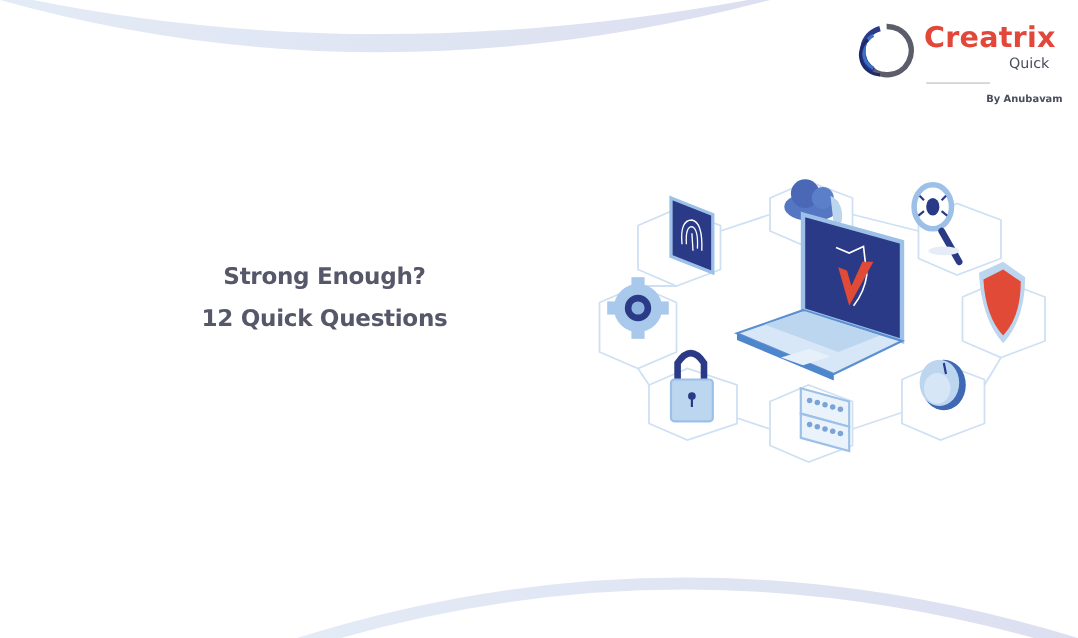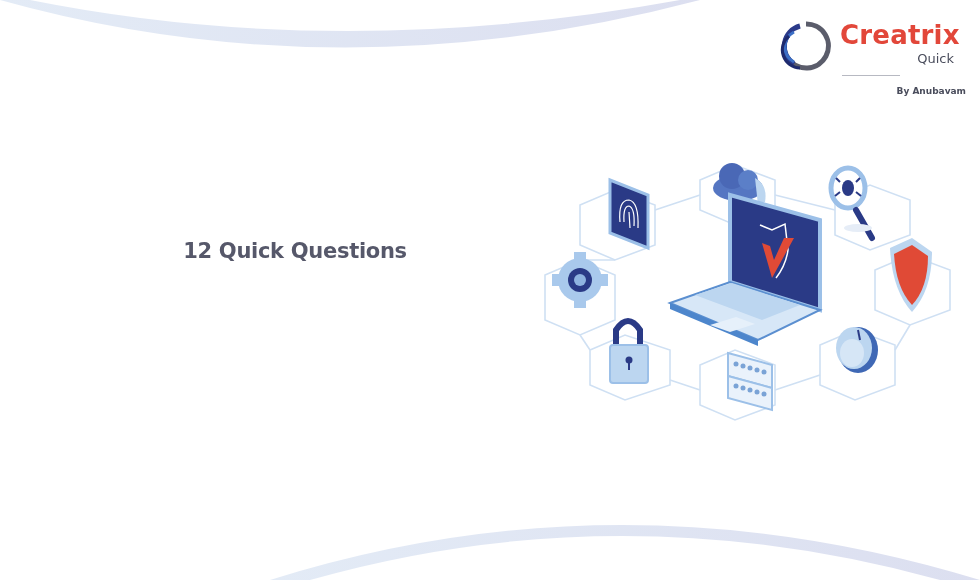--- a/index.html
+++ b/index.html
@@ -43,20 +43,21 @@
     <path d="M14,12 A17,17 0 0,0 14,42" fill="none" stroke="#3c6fc6" stroke-width="3"></path>
     <path d="M9,16 A18,18 0 0,0 20,48" fill="none" stroke="#1e2a6e" stroke-width="3"></path>
   </svg>
   <span class="logo-name">Creatrix</span>
   <span class="logo-sub">Quick</span>
   <span class="logo-line"></span>
   <span class="logo-by">By Anubavam</span>
 </div>
 
 <div class="headline">
+  <div>Strong Enough?</div>
   <div>12 Quick Questions</div>
 </div>
 
 <svg class="illustration" viewBox="0 0 420 280">
 
   <g fill="none" stroke="#cfe0f3" stroke-width="1.6">
     <polygon points="40,55 75,40 115,55 115,95 75,110 40,95"></polygon>
     <polygon points="5,125 40,110 75,125 75,170 40,185 5,170"></polygon>
     <polygon points="50,200 85,185 130,200 130,235 85,250 50,235"></polygon>
     <polygon points="160,215 195,200 235,215 235,255 195,270 160,255"></polygon>

